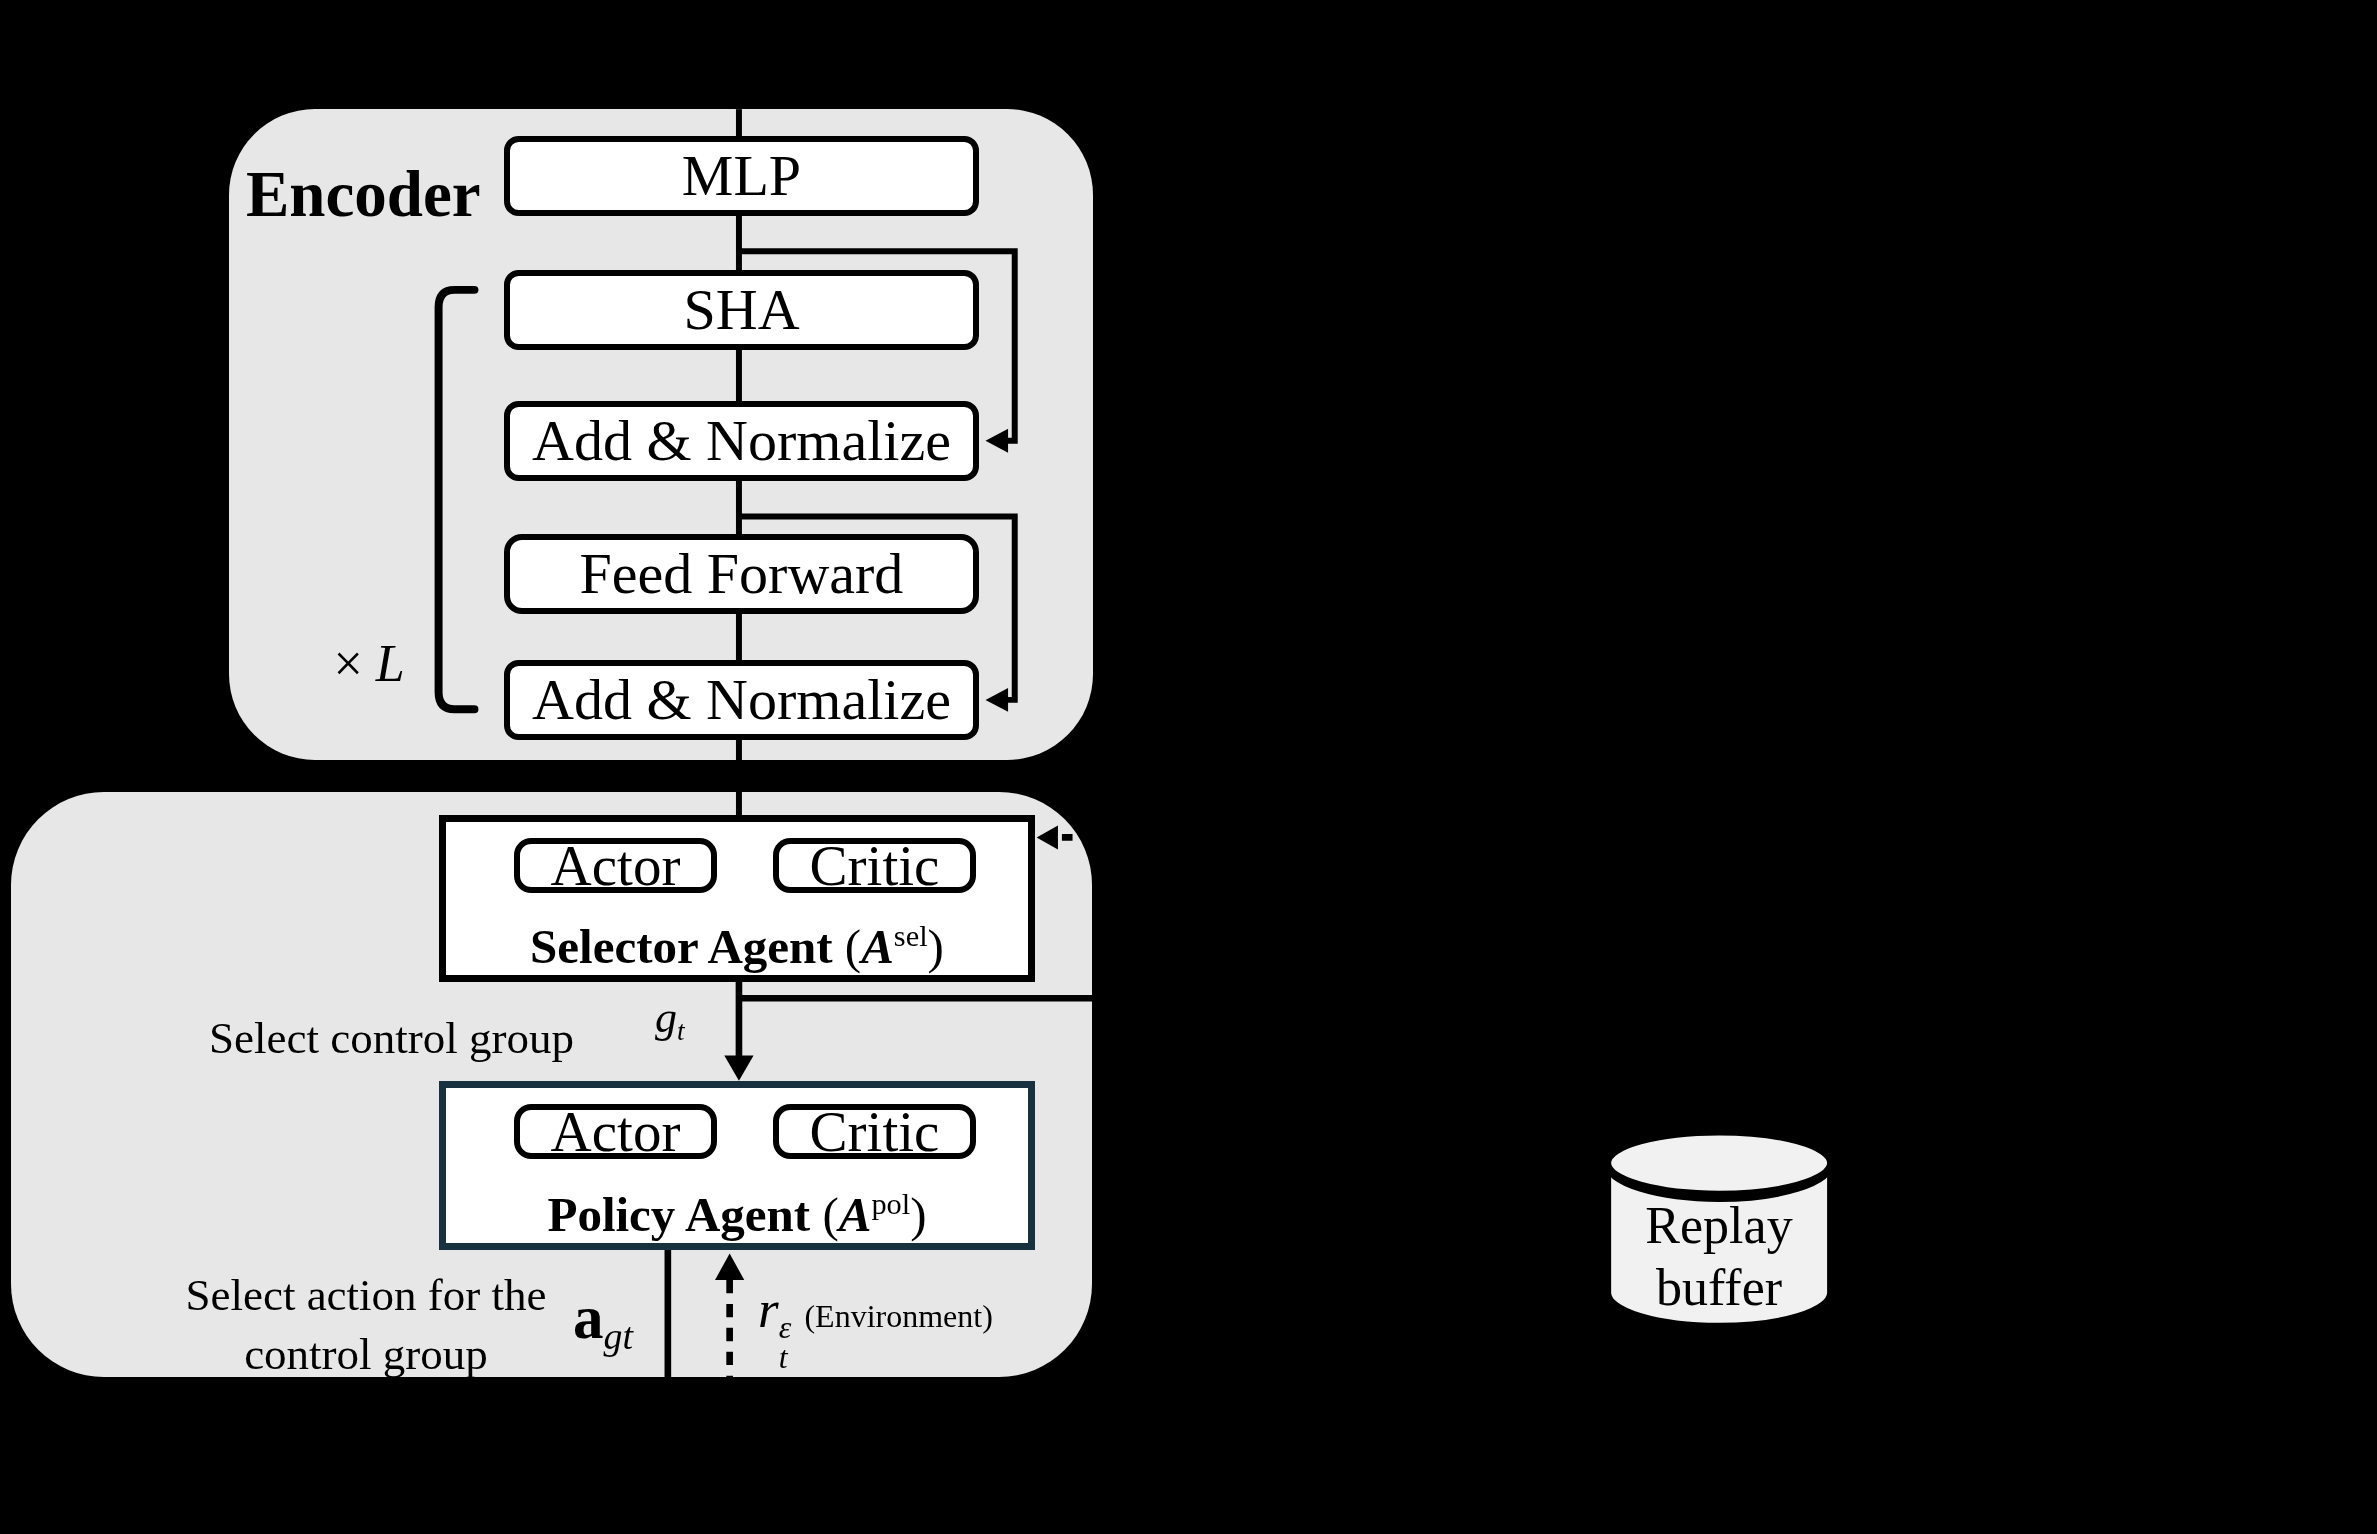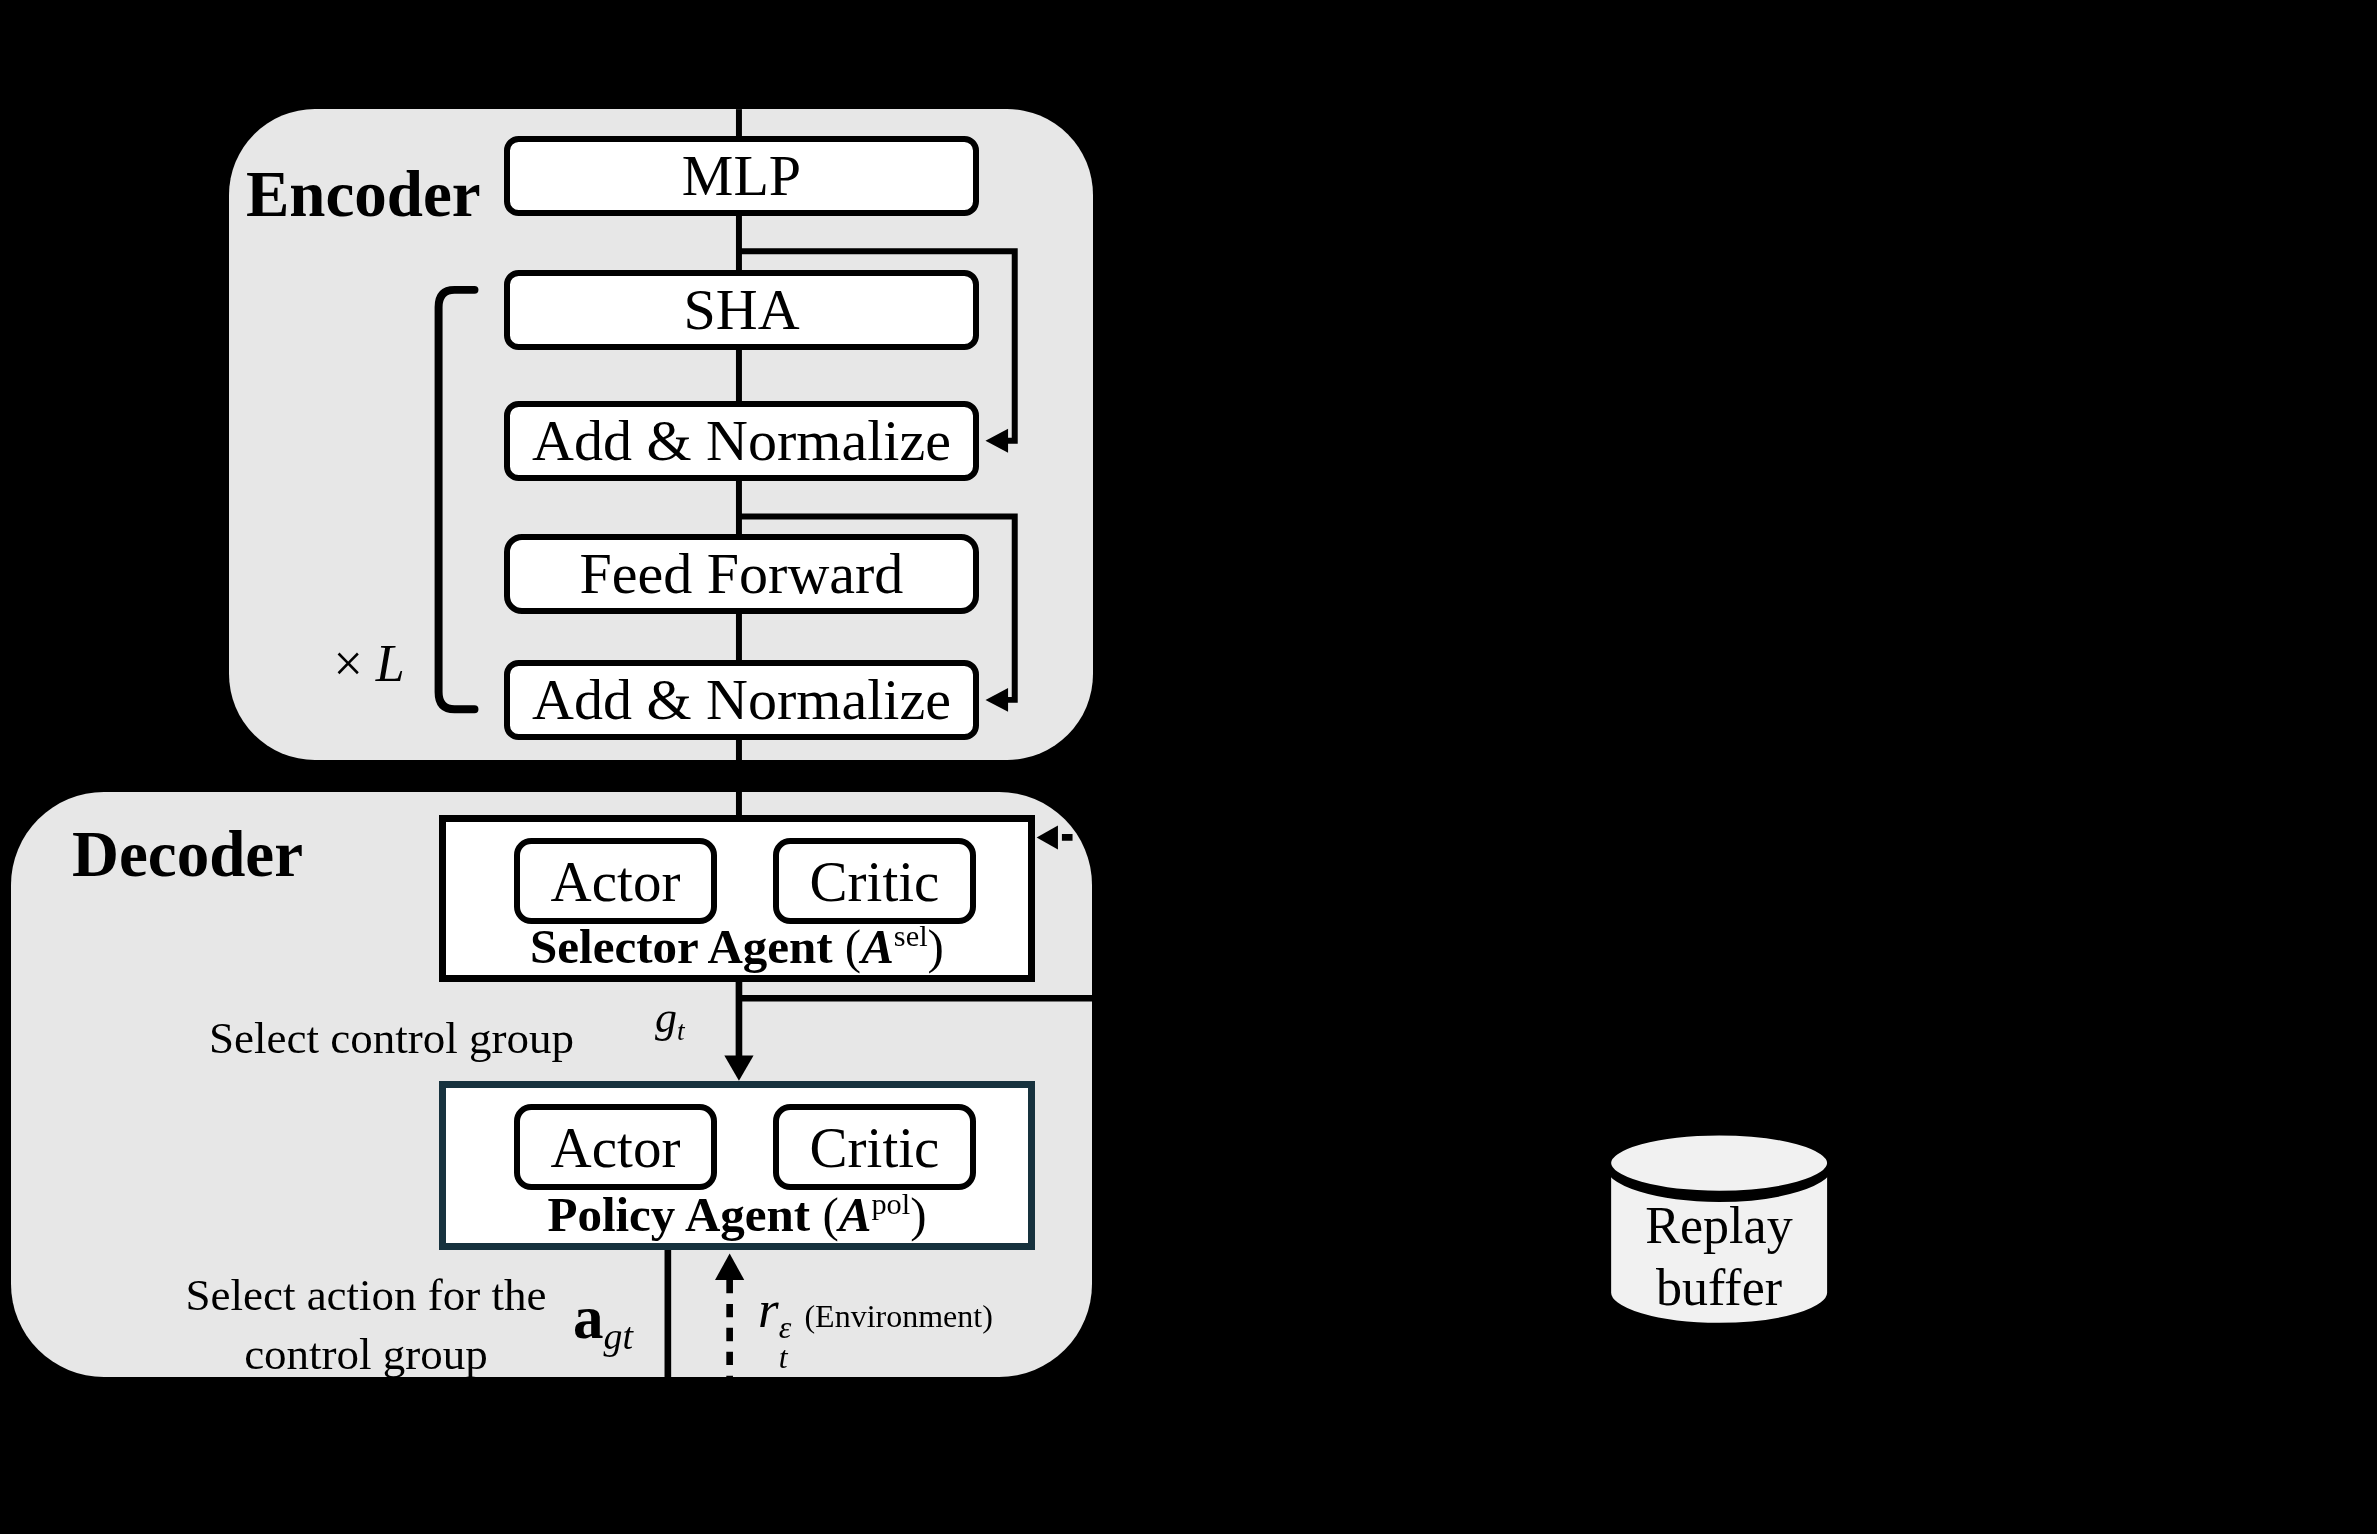--- a/index.html
+++ b/index.html
@@ -48,21 +48,21 @@
   .repeat-label .count{font-style:italic;}
   .agent-box{
     position:absolute;z-index:4;
     left:439px;width:596px;
     background:#fff;box-sizing:border-box;
   }
   #selector-agent-box{top:815px;height:167px;border:7.3px solid #000;}
   #policy-agent-box{top:1081px;height:169px;border:7.3px solid #17323e;}
   .inner-box{
     position:absolute;
-    width:203px;height:86px;
+    width:203px;height:55px;
     background:#fff;border:6px solid #000;border-radius:17.3px;
     box-sizing:border-box;
     display:flex;align-items:center;justify-content:center;
     font-size:57px;line-height:1;
   }
   .inner-actor{left:68px;top:16px;}
   .inner-critic{left:327px;top:16px;}
   .agent-caption{
     position:absolute;left:0;bottom:4px;width:100%;
     text-align:center;font-size:49px;line-height:1;white-space:nowrap;
@@ -161,21 +161,20 @@
   </div>
   <div class="flow-box" id="box-addnorm2">
     <span>Add &amp; Normalize</span>
   </div>
 
   <div class="repeat-label">
     <span>×</span>
     <span class="count">L</span>
   </div>
 
-  <div class="panel-label" id="decoder-label">Decoder</div>
 
   <div class="agent-box" id="selector-agent-box">
     <div class="inner-box inner-actor">
       <span>Actor</span>
     </div>
     <div class="inner-box inner-critic">
       <span>Critic</span>
     </div>
     <div class="agent-caption">
       <span class="agent-name">Selector Agent</span>

